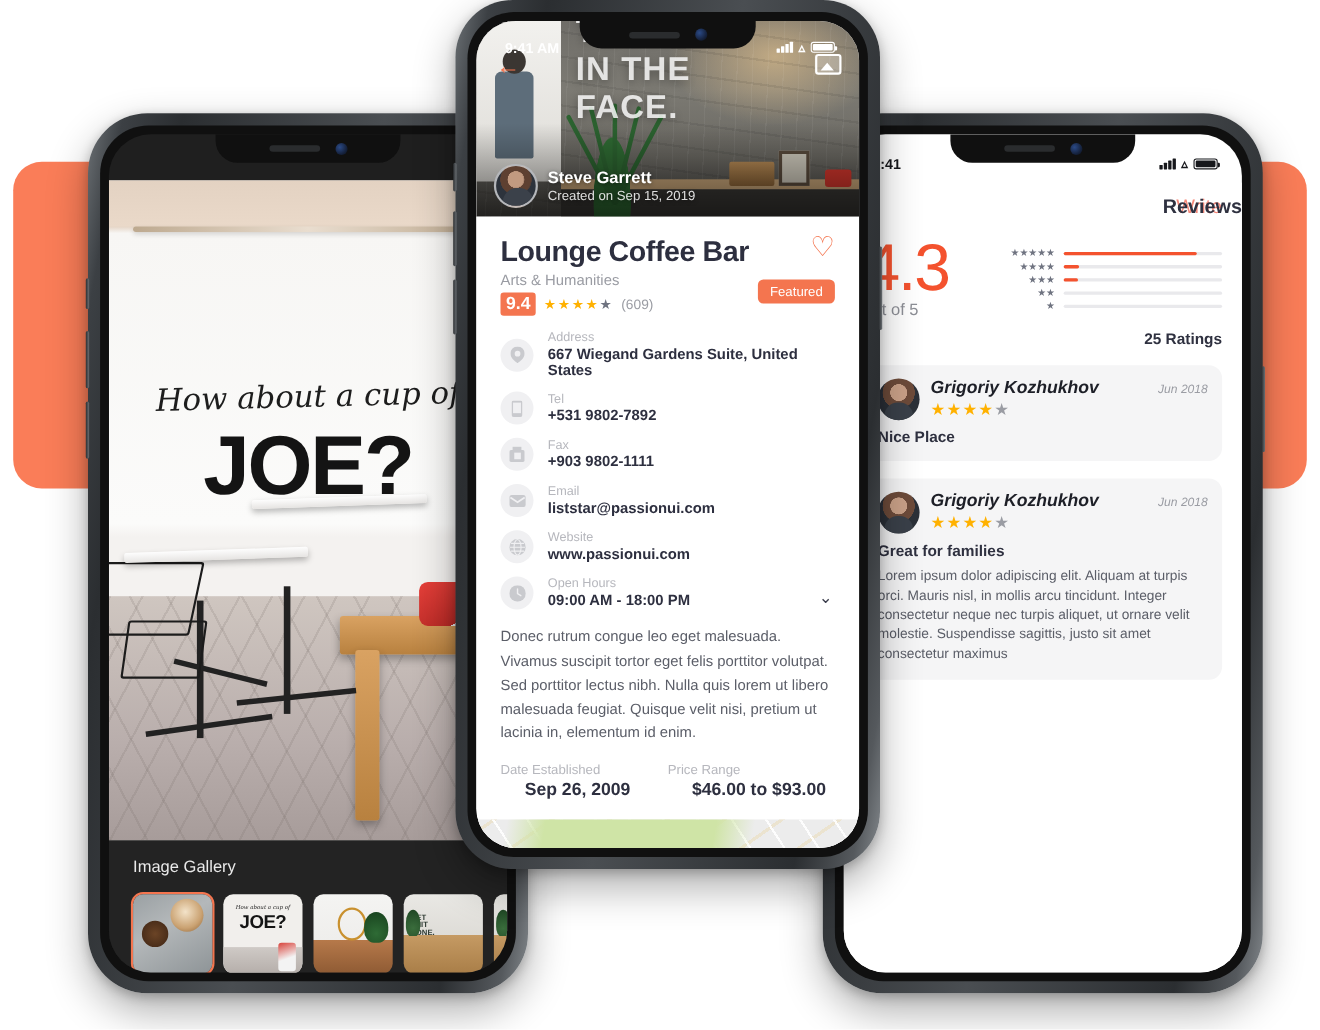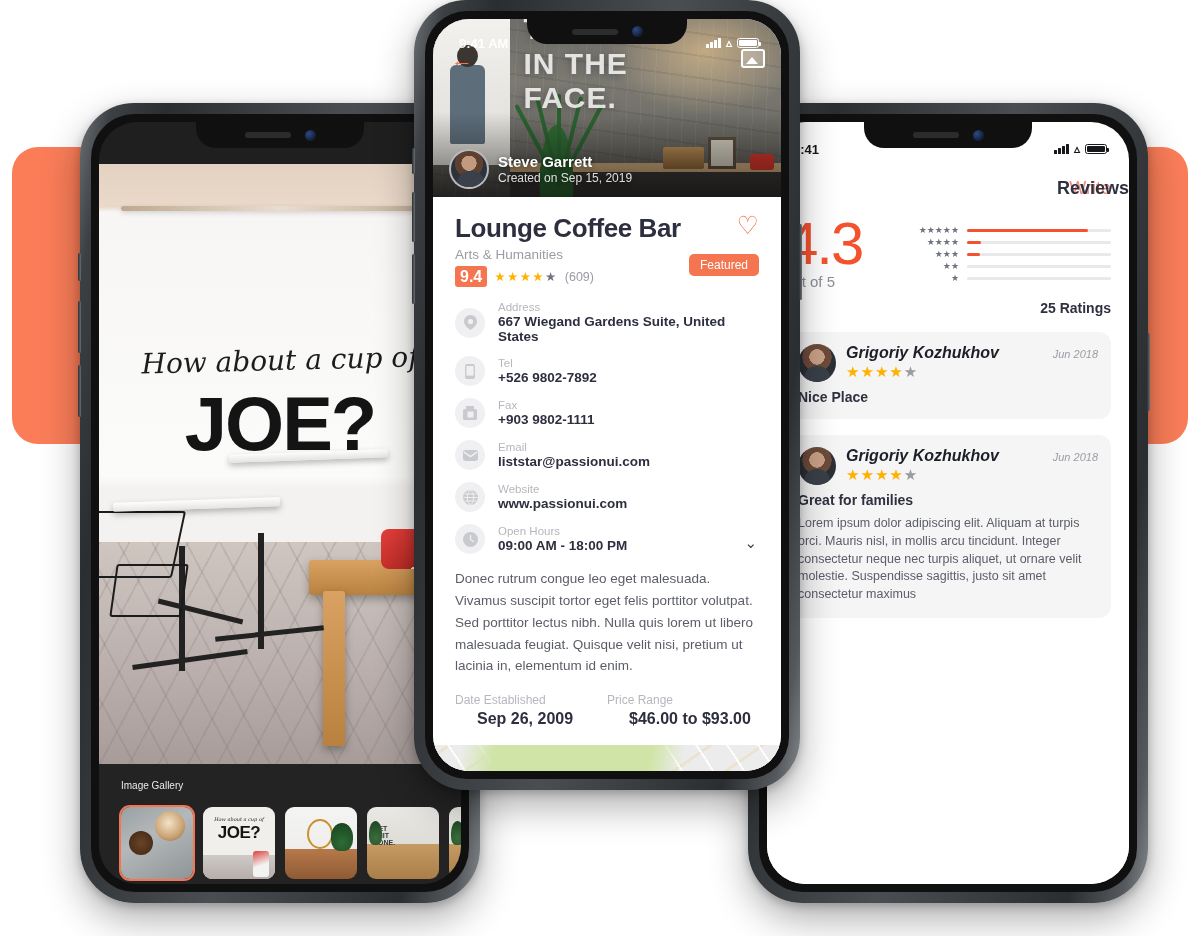--- a/index.html
+++ b/index.html
@@ -89,21 +89,21 @@
       repeating-linear-gradient(62deg, rgba(110,100,95,.16) 0 2px, rgba(0,0,0,0) 2px 30px),
       linear-gradient(180deg,#cfc6c0,#b9aeac 60%,#a79c9a);
   }
   .tbl{ position:absolute; background:#222; }
   .tbl-top{ position:absolute; background:linear-gradient(180deg,#fdfdfd,#e6e4e2); border-radius:2px; box-shadow:0 3px 6px rgba(0,0,0,.28); }
   .chair{ position:absolute; border:2.5px solid #1c1c1c; border-radius:3px; background:transparent; }
   .bench{ position:absolute; background:linear-gradient(180deg,#d9a262,#b8813f); border-radius:3px; box-shadow:0 4px 8px rgba(0,0,0,.3); }
   .cushion{ position:absolute; background:linear-gradient(150deg,#e7403a,#b92a26 60%,#f2f2f2 60%,#d8d8d8); border-radius:8px; }
 
   .lp-gallery{ position:absolute; left:0; right:0; bottom:0; top:642px; background:#232323; padding:16px 0 0 22px; }
-  .lp-gallery .title{ color:#e9e9e9; font-size:10px; margin-bottom:16px; }
+  .lp-gallery .title{ color:#e9e9e9; font-size:15px; margin-bottom:16px; }
   .thumbs{ display:flex; gap:10px; }
   .thumb{ width:72px; height:72px; border-radius:9px; overflow:hidden; flex:0 0 auto; position:relative; background:#ddd; }
   .thumb.sel{ box-shadow:0 0 0 2px #F4754F; }
   .t1{ background:linear-gradient(150deg,#9aa0a3 0%,#b4b8ba 40%,#8e9497 100%); }
   .t1::before{content:"";position:absolute;left:34px;top:4px;width:30px;height:30px;border-radius:50%;background:radial-gradient(circle at 45% 40%,#f3e3c9,#caa272 60%,#8a5f33);}
   .t1::after{content:"";position:absolute;left:8px;top:24px;width:24px;height:24px;border-radius:50%;background:radial-gradient(circle,#6b4426,#3d2414);}
   .t2{ background:#f1efec; }
   .t2 .j1{ position:absolute; top:9px; left:0; right:0; text-align:center; font-size:5px; font-style:italic; font-family:"DejaVu Serif",serif; color:#222;}
   .t2 .j2{ position:absolute; top:16px; left:0; right:0; text-align:center; font-size:17px; font-weight:bold; color:#141414; letter-spacing:-.5px;}
   .t2 .j3{ position:absolute; bottom:0; left:0; right:0; height:34%; background:linear-gradient(180deg,#cfcac6,#b5aeaa);}
@@ -502,21 +502,21 @@
 
               <div class="crow">
                 <div class="cicon">
                   <svg width="10" height="15" viewBox="0 0 10 15">
                       <rect x="0" y="0" width="10" height="15" rx="2" fill="currentColor"></rect>
                       <rect x="1.4" y="2" width="7.2" height="9.6" fill="#f0f0f2"></rect>
                     </svg>
                 </div>
                 <div>
                   <div class="clab">Tel</div>
-                  <div class="cval">+526 9802-7892</div>
+                  <div class="cval">+531 9802-7892</div>
                 </div>
               </div>
 
               <div class="crow">
                 <div class="cicon">
                   <svg width="14" height="14" viewBox="0 0 14 14">
                       <rect x="0" y="3" width="14" height="11" rx="1.6" fill="currentColor"></rect>
                       <rect x="3" y="0" width="8" height="4" fill="currentColor"></rect>
                       <rect x="4.5" y="5.5" width="6" height="6" fill="#f0f0f2"></rect>
                     </svg>

